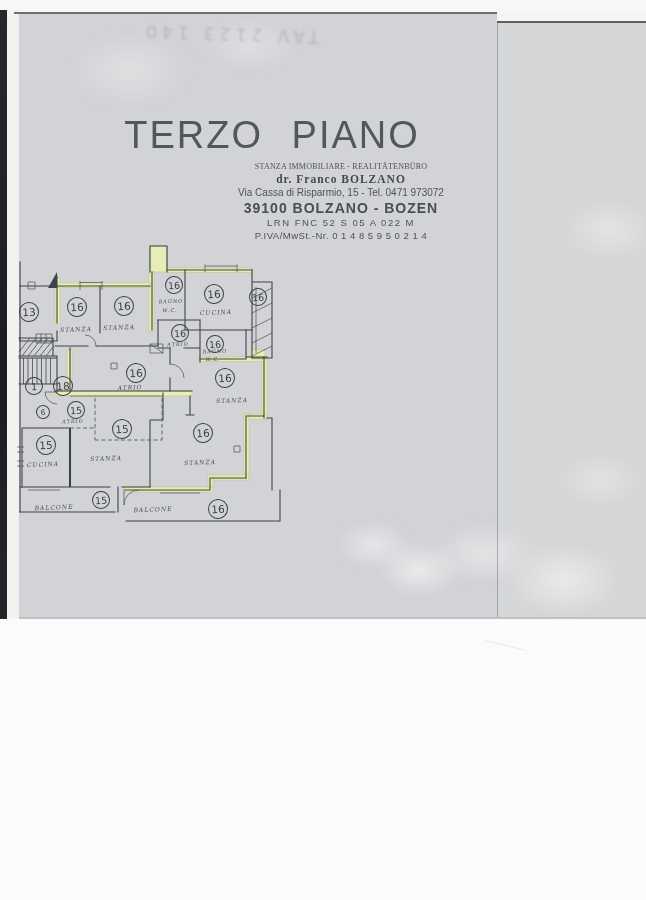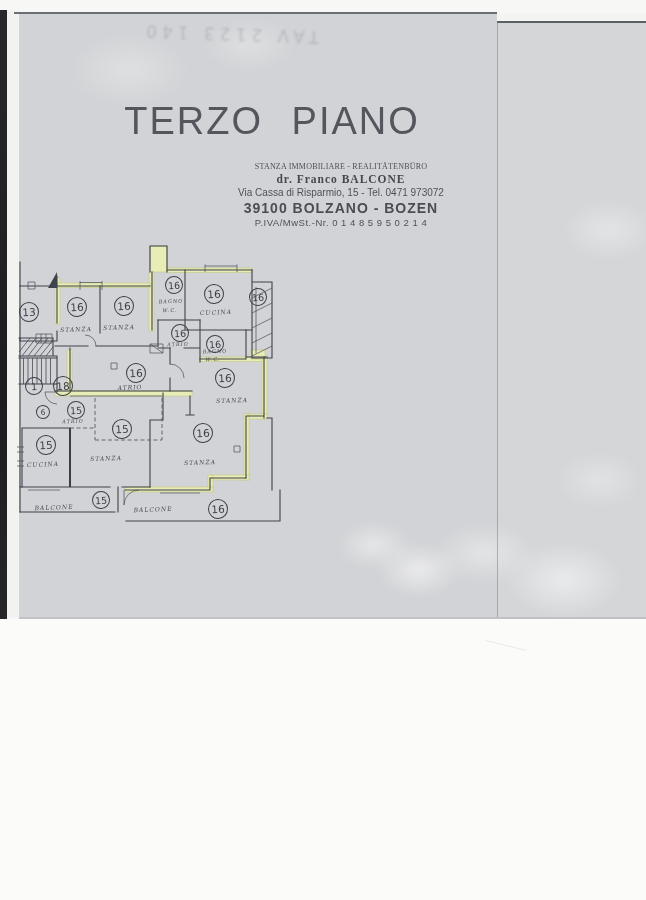--- a/index.html
+++ b/index.html
@@ -28,21 +28,21 @@
       radial-gradient(70px 40px at 230px 32px, rgba(255,255,255,.28), transparent 70%),
       radial-gradient(65px 42px at 580px 467px, rgba(255,255,255,.3), transparent 70%),
       radial-gradient(75px 45px at 465px 540px, rgba(255,255,255,.4), transparent 70%);
     filter:blur(3px);}
   .crease{position:absolute;left:485px;top:645px;width:42px;height:1px;background:rgba(0,0,0,.07);transform:rotate(14deg);}
   
   .ghost{position:absolute;left:140px;top:24px;width:180px;text-align:center;transform:rotate(182deg);
          font-family:"DejaVu Sans",sans-serif;font-size:17px;letter-spacing:5px;
          color:rgba(122,127,138,0.33);filter:blur(1.3px);}
   
-  .title{position:absolute;left:90px;top:100px;width:364px;margin:0;text-align:center;
+  .title{position:absolute;left:90px;top:114px;width:364px;margin:0;text-align:center;
          font-family:"Liberation Sans",sans-serif;font-weight:400;font-size:38px;
          letter-spacing:2px;word-spacing:16px;color:#53565c;}
   .agency{position:absolute;left:234px;top:162px;width:214px;text-align:center;color:#4e5158;}
   .agency .l1{font-family:"Liberation Serif",serif;font-size:8px;letter-spacing:.2px;margin-bottom:2px;}
   .agency .l2{font-family:"Liberation Serif",serif;font-size:11.5px;font-weight:bold;letter-spacing:1px;color:#45484f;margin-bottom:2px;}
   .agency .l3{font-size:10px;margin-bottom:1.5px;}
   .agency .l4{font-size:14px;font-weight:bold;letter-spacing:1px;margin-bottom:1.5px;color:#4a4d54;}
   .agency .l5{font-size:9.5px;letter-spacing:1.5px;margin-bottom:1.5px;}
   .agency .l6{font-size:9.5px;letter-spacing:.5px;}
   
@@ -70,23 +70,24 @@
   <div class="paper-edge-shadow"></div>
   <div class="bottom-white"></div>
   <div class="crease"></div>
 
   <div class="ghost">TAV 2123 140</div>
 
   <h1 class="title">TERZO PIANO</h1>
 
   <div class="agency">
     <div class="l1">STANZA IMMOBILIARE - REALITÄTENBÜRO</div>
-    <div class="l2">dr. Franco BALCONE</div>
+    <div class="l2">dr. Franco BOLZANO</div>
     <div class="l3">Via Cassa di Risparmio, 15 - Tel. 0471 973072</div>
     <div class="l4">39100 BOLZANO - BOZEN</div>
+    <div class="l5">LRN  FNC  52 S 05  A 022 M</div>
     <div class="l6">P.IVA/MwSt.-Nr. 0 1 4 8 5 9 5 0 2 1 4</div>
   </div>
 
   <svg class="plan" viewBox="0 0 646 900">
 
     <g fill="#e8ecb6" stroke="#c2c87f" stroke-width="0.6">
       <rect x="150" y="246" width="17" height="26"></rect>
       <rect x="149" y="272" width="5" height="59"></rect>
       <rect x="55" y="278" width="5" height="46"></rect>
       <rect x="57" y="283" width="93" height="4.5"></rect>

